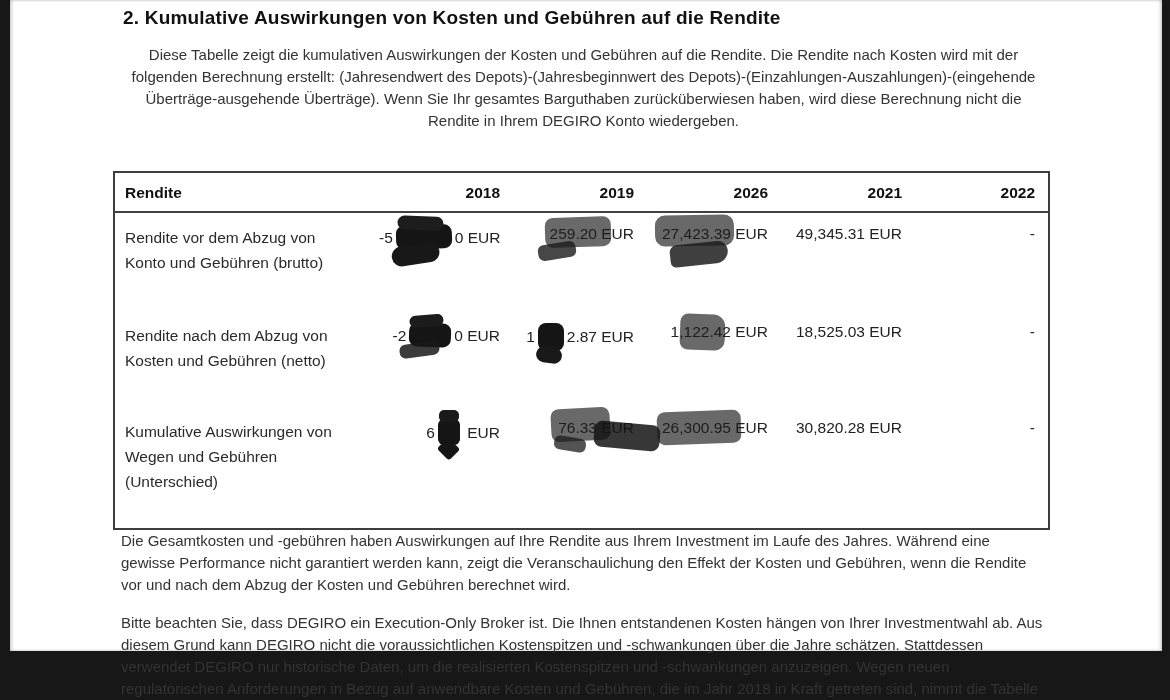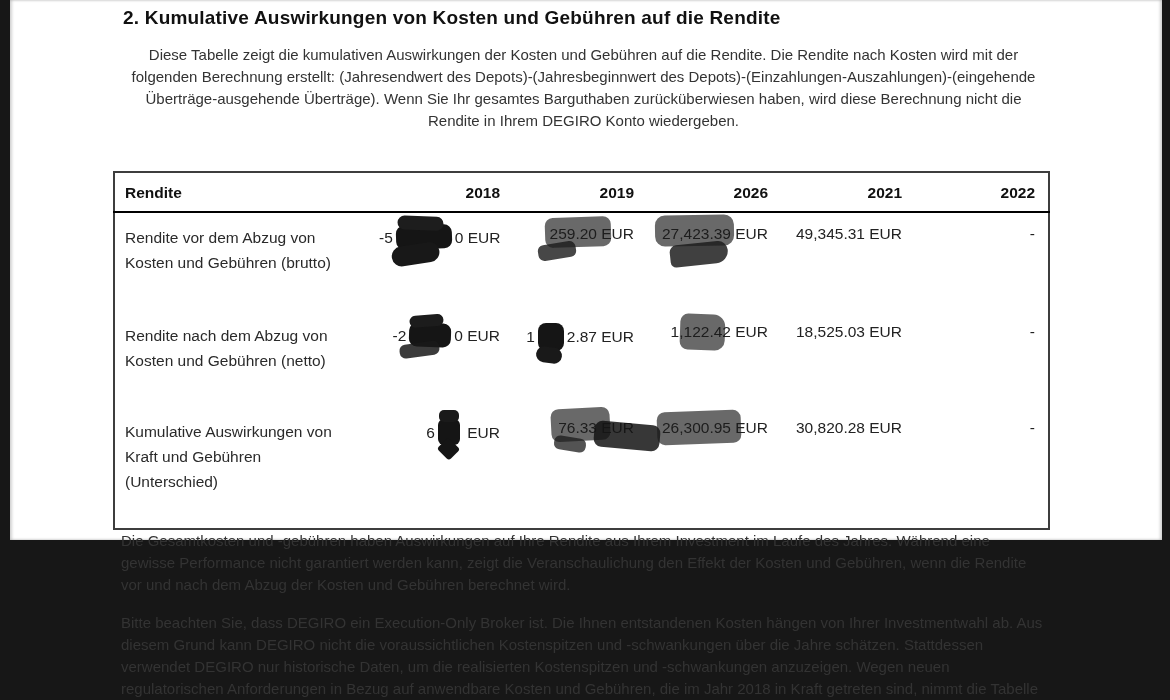--- a/index.html
+++ b/index.html
@@ -6,21 +6,21 @@
   body{
     width:1170px;height:700px;position:relative;overflow:hidden;
     background:#171717;
     font-family:"Liberation Sans","DejaVu Sans",sans-serif;
     -webkit-font-smoothing:antialiased;
   }
   .edge{position:absolute;top:0;bottom:0;background:#171717;}
   .edge.left{left:0;width:10px;}
   .edge.right{right:0;width:8px;}
   .page{
-    position:absolute;left:10px;top:0;width:1152px;height:540px;
+    position:absolute;left:10px;top:0;width:1152px;height:651px;
     background:#ffffff;box-shadow:inset 2px 0 3px rgba(0,0,0,0.18), inset -2px 0 3px rgba(0,0,0,0.18);
   }
   .content{padding:6px 0 0 103px;color:#2b2b2b;}
   h1.title{
     font-size:19px;line-height:24px;font-weight:bold;color:#111;
     margin:0 0 0 10px;letter-spacing:0.2px;
   }
   p.para{
     font-size:15px;line-height:22px;color:#333;
     margin:0 0 0 8px;width:925px;
@@ -30,21 +30,21 @@
   p.notice{margin-top:16px;}
 
   table.returns{
     border-collapse:collapse;margin-top:39px;width:935px;
     border:2px solid #3d3d3d;table-layout:fixed;
     font-size:15.5px;color:#222;
   }
   col.c-label{width:265px;}
   col.c-year{width:134px;}
   thead th{
-    border-bottom:2px solid #000000;
+    border-bottom:2px solid #404040;
     font-weight:bold;font-size:15.5px;color:#111;
     padding:11px 13px 9px 10px;text-align:right;white-space:nowrap;
   }
   thead th.lbl{text-align:left;padding-left:10px;}
   td.label{
     text-align:left;vertical-align:top;line-height:25px;
     padding:12px 38px 13px 10px;color:#2a2a2a;
   }
   td.val{
     text-align:right;vertical-align:top;white-space:nowrap;
@@ -107,37 +107,37 @@
           <th class="lbl">Rendite</th>
           <th>2018</th>
           <th>2019</th>
           <th>2026</th>
           <th>2021</th>
           <th>2022</th>
         </tr>
       </thead>
       <tbody>
         <tr class="r1">
-          <td class="label">Rendite vor dem Abzug von Kosten und Gebühren (brutto)</td>
+          <td class="label">Rendite vor dem Abzug von Konto und Gebühren (brutto)</td>
           <td class="val"><span>-5</span><span class="blob b-r1c1"></span><span>0 EUR</span></td>
           <td class="val"><span class="cov c-r1c2"><span>259.20</span></span><span> EUR</span></td>
           <td class="val"><span class="cov c-r1c3"><span>27,423.39</span></span><span> EUR</span></td>
           <td class="val"><span>49,345.31 EUR</span></td>
           <td class="val"><span>-</span></td>
         </tr>
         <tr class="r2">
           <td class="label">Rendite nach dem Abzug von Kosten und Gebühren (netto)</td>
           <td class="val"><span>-2</span><span class="blob b-r2c1"></span><span>0 EUR</span></td>
           <td class="val"><span>1</span><span class="blob b-r2c2"></span><span>2.87 EUR</span></td>
           <td class="val"><span>1,</span><span class="cov c-r2c3"><span>122.4</span></span><span>2 EUR</span></td>
           <td class="val"><span>18,525.03 EUR</span></td>
           <td class="val"><span>-</span></td>
         </tr>
         <tr class="r3">
-          <td class="label">Kumulative Auswirkungen von Kraft und Gebühren (Unterschied)</td>
+          <td class="label">Kumulative Auswirkungen von Wegen und Gebühren (Unterschied)</td>
           <td class="val"><span>6</span><span class="blob b-r3c1"></span><span> EUR</span></td>
           <td class="val"><span class="cov c-r3c2"><span>76.33</span></span><span> EUR</span></td>
           <td class="val"><span class="cov c-r3c3"><span>26,300.95</span></span><span> EUR</span></td>
           <td class="val"><span>30,820.28 EUR</span></td>
           <td class="val"><span>-</span></td>
         </tr>
       </tbody>
     </table>
 
     <p class="para effect">Die Gesamtkosten und -gebühren haben Auswirkungen auf Ihre Rendite aus Ihrem Investment im Laufe des Jahres. Während eine gewisse Performance nicht garantiert werden kann, zeigt die Veranschaulichung den Effekt der Kosten und Gebühren, wenn die Rendite vor und nach dem Abzug der Kosten und Gebühren berechnet wird.</p>

